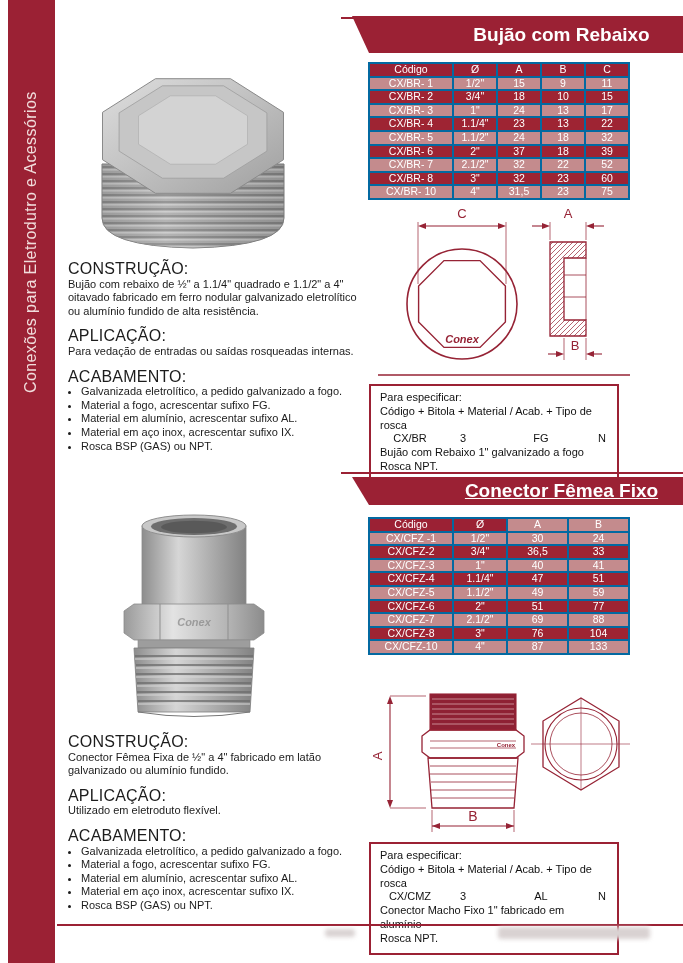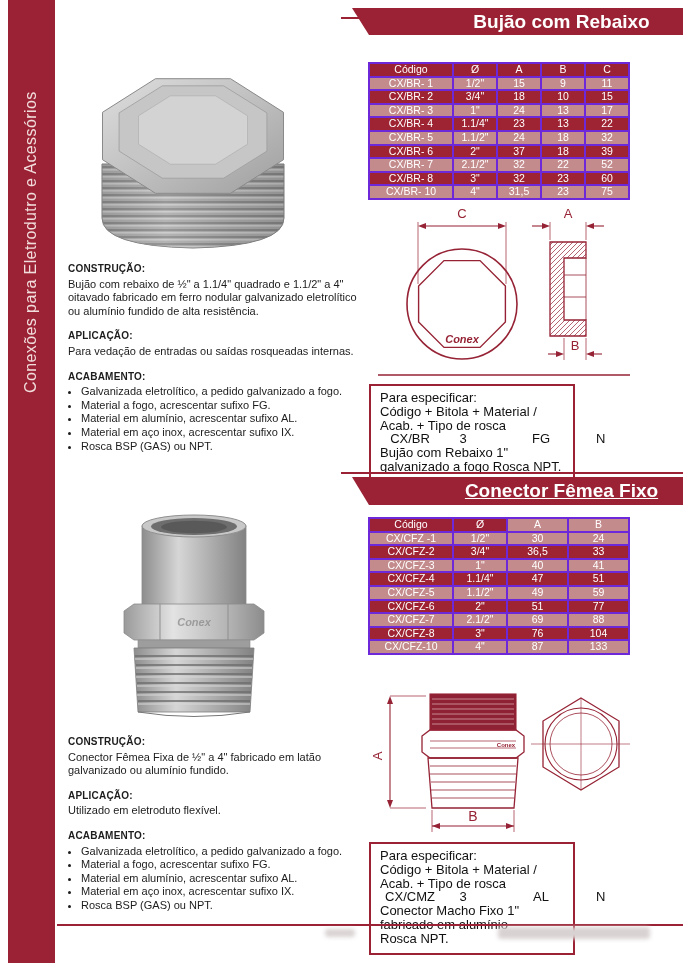--- a/index.html
+++ b/index.html
@@ -11,44 +11,44 @@
         transform-origin:0 0;white-space:nowrap;font-size:16px;letter-spacing:.4px;
         color:#F1DDDC;}
   
   .banner-line{position:absolute;height:2px;background:#9B2134;left:341px;width:342px;}
   .banner{position:absolute;left:352px;width:331px;height:28px;background:#9B2134;
         color:#fff;font-weight:bold;font-size:19px;display:flex;align-items:center;
         justify-content:center;padding-left:88px;box-sizing:border-box;
         clip-path:polygon(0 0,100% 0,100% 100%,17px 100%);}
   
   table.dim-table{position:absolute;border-collapse:separate;border-spacing:2px;
-        table-layout:fixed;width:262px;background:#6d28d9;}
+        table-layout:fixed;width:262px;background:#0369a1;}
   table.dim-table th,table.dim-table td{font-size:10.5px;color:#fff;text-align:center;
         padding:0;height:11.6px;line-height:11.6px;overflow:hidden;font-weight:normal;}
   table.dim-table th{background:#9B2134;}
   table.dim-table th.pinkth{background:#C48B8D;}
   table.dim-table tbody tr:nth-child(odd) td{background:#C48B8D;}
   table.dim-table tbody tr:nth-child(even) td{background:#9E2433;}
   #table1{left:368px;top:62px;}
   #table2{left:368px;top:517px;}
   #table1 th:first-child{width:82px;}
   #table2 th:nth-child(1){width:82px;}
   #table2 th:nth-child(2){width:52px;}
   
   .textcol{position:absolute;left:68px;width:296px;font-size:11px;line-height:13.6px;}
   #text1{top:262px;}
   #text2{top:735px;}
-  .textcol h3{font-size:10px;font-weight:bold;margin:0 0 2px 0;letter-spacing:.2px;}
+  .textcol h3{font-size:16px;font-weight:normal;margin:0 0 2px 0;letter-spacing:.2px;}
   .textcol p{margin:0 0 0 0;}
   .tblock{margin-bottom:11px;}
   .textcol ul{margin:2px 0 0 0;padding-left:13px;}
   .textcol li{margin:0;padding:0;}
   
-  .spec-box{position:absolute;left:369px;width:206px;border:2px solid #9B2134;
-        background:#fff;box-sizing:border-box;padding:5px 9px 7px 9px;font-size:13px;
+  .spec-box{position:absolute;left:369px;width:250px;border:2px solid #9B2134;
+        background:#fff;box-sizing:border-box;padding:5px 9px 7px 9px;font-size:11px;
         line-height:13.8px;color:#111;}
   #box1{top:384px;}
   #box2{top:842px;}
   .spec-example{display:grid;grid-template-columns:60px 46px 110px 1fr;}
   .spec-example span:nth-child(1){text-align:center;}
   .spec-example span:nth-child(2),.spec-example span:nth-child(3),
   .spec-example span:nth-child(4){text-align:center;}
   
   .svg-abs{position:absolute;}
   #photo1{left:88px;top:68px;}
@@ -64,21 +64,21 @@
 </head>
 <body>
 
 <div class="page">
 
   <div class="sidebar">
     <div class="sidebar-text">Conexões para Eletrodutro e Acessórios</div>
   </div>
 
   <div class="banner-line" style="top:17px;"></div>
-  <div class="banner" style="top:8px;height:27px;">Bujão com Rebaixo</div>
+  <div class="banner" style="top:16px;height:37px;">Bujão com Rebaixo</div>
 
   <svg id="photo1" class="svg-abs" width="210" height="190" viewBox="0 0 210 190">
     <defs>
       <linearGradient id="pg1" x1="0" y1="0" x2="1" y2="0">
         <stop offset="0" stop-color="#8f8f8f"></stop>
           <stop offset="0.35" stop-color="#c9c9c9"></stop>
         <stop offset="0.7" stop-color="#9a9a9a"></stop>
           <stop offset="1" stop-color="#7d7d7d"></stop>
       </linearGradient>
       <linearGradient id="pg2" x1="0" y1="0" x2="1" y2="1">

